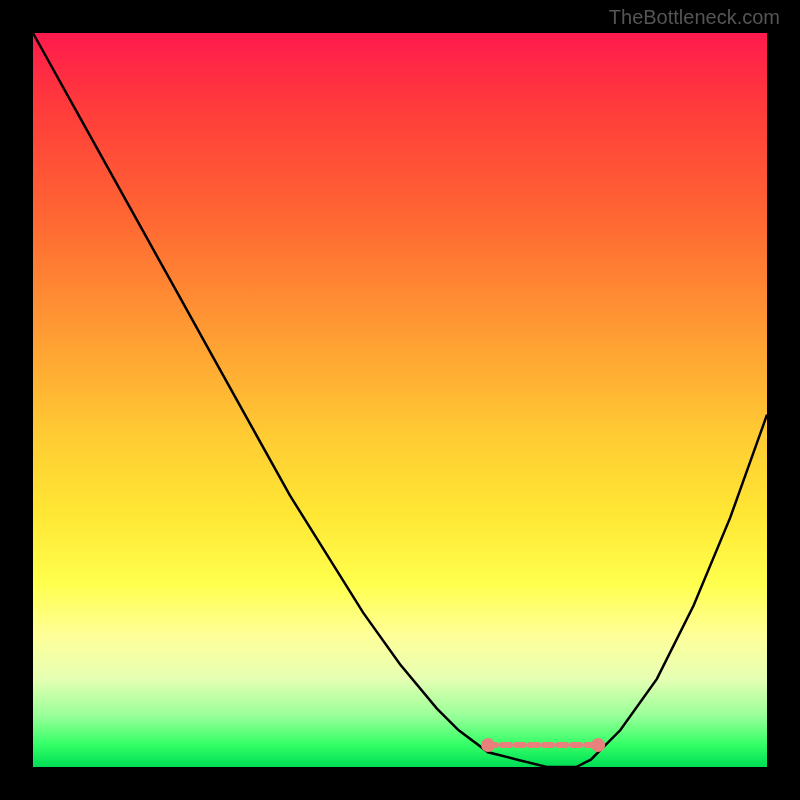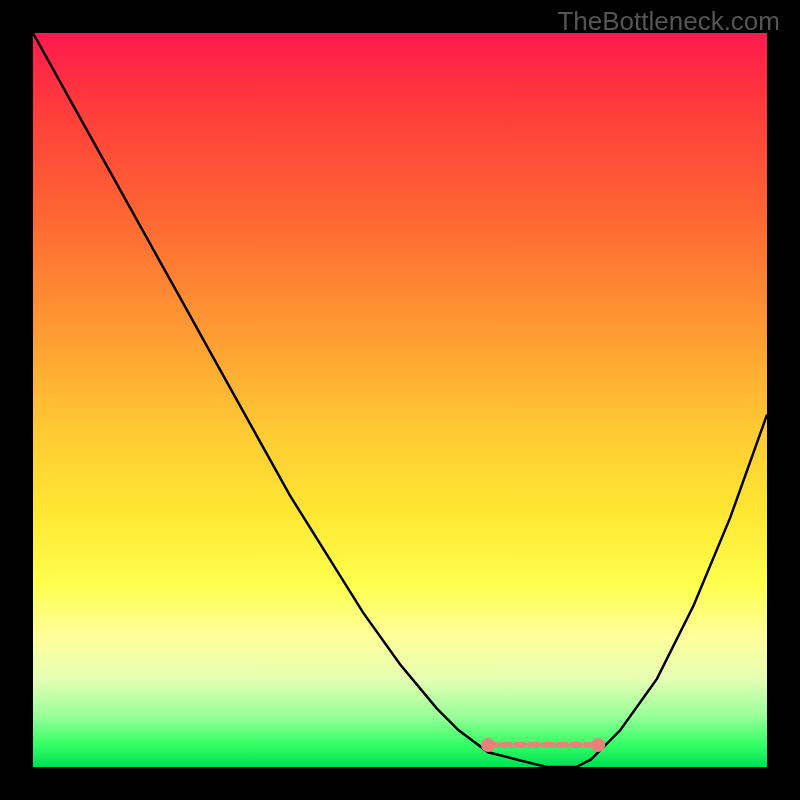--- a/index.html
+++ b/index.html
@@ -9,21 +9,21 @@
     height: 800px;
     background: #000;
     font-family: Arial, sans-serif;
     position: relative;
   }
   .watermark {
     position: absolute;
     top: 6px;
     right: 20px;
     color: #555;
-    font-size: 26px;
+    font-size: 20px;
     z-index: 10;
   }
   .plot-area {
     position: absolute;
     left: 33px;
     top: 33px;
     width: 734px;
     height: 734px;
     background: linear-gradient(to bottom,
       #ff1a4d 0%,

